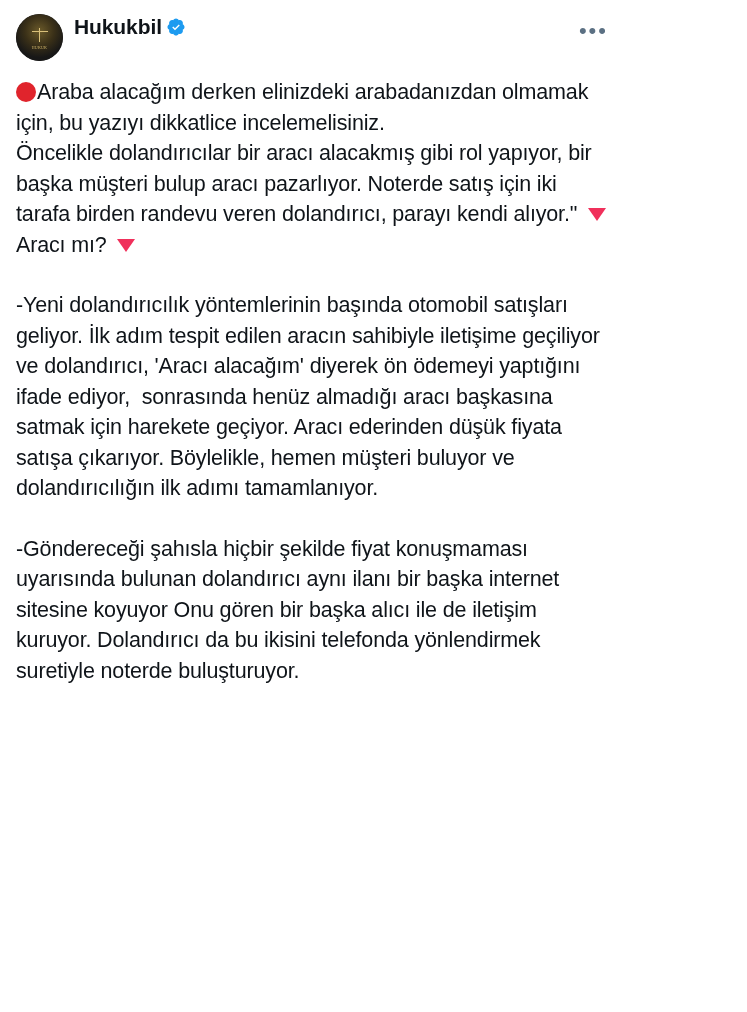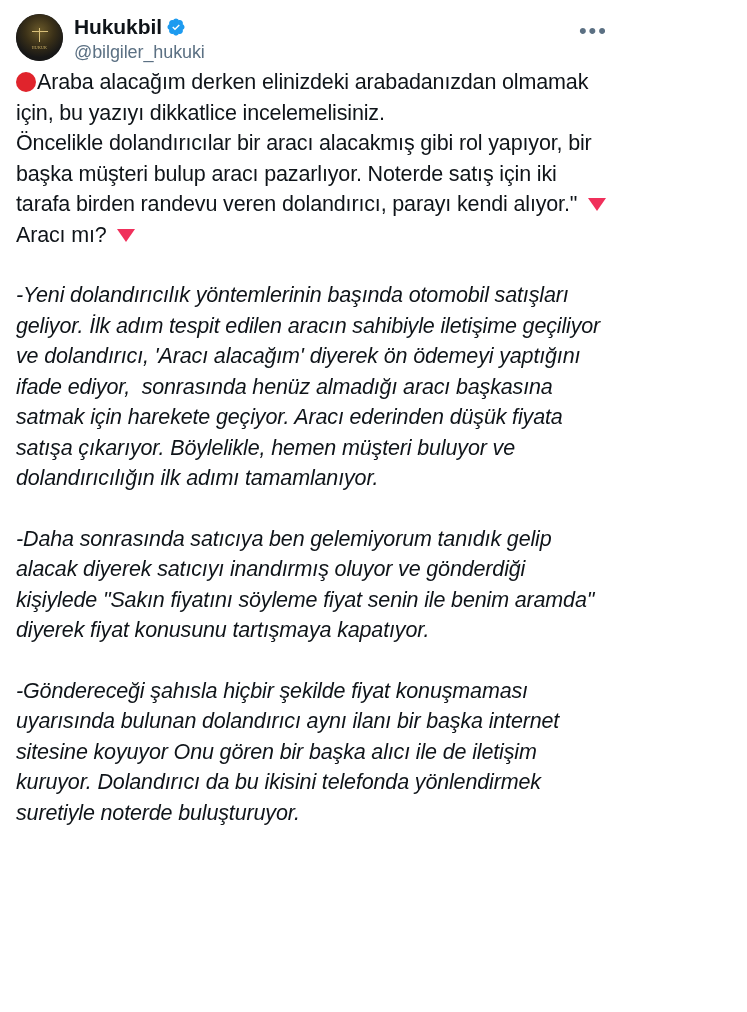--- a/index.html
+++ b/index.html
@@ -116,34 +116,33 @@
     flex: 0 0 auto;
     color: #5b7083;
     font-size: 22px;
     line-height: 1;
     padding: 6px 4px 0 10px;
     letter-spacing: 2px;
     cursor: pointer;
     user-select: none;
   }
   .tweet-body {
-    margin-top: 4px;
+    margin-top: 16px;
     font-size: 21.5px;
     line-height: 30.5px;
     color: #0f1419;
     letter-spacing: -0.15px;
     word-wrap: break-word;
   }
   .para {
     margin: 0;
     white-space: pre-wrap;
   }
   .para + .para {
     margin-top: 30px;
-    font-style: italic;
   }
   .red-circle {
     display: inline-block;
     width: 20px;
     height: 20px;
     border-radius: 50%;
     background: #e0242c;
     vertical-align: -3px;
     margin-right: 1px;
   }
@@ -178,33 +177,31 @@
     <div class="name-block">
       <div class="name-row">
         <span class="display-name">Hukukbil</span>
         <span class="verified">
           <svg viewBox="0 0 24 24" width="20" height="20" aria-hidden="true">
             <path fill="#1d9bf0" d="M22.25 12c0-1.43-.88-2.67-2.19-3.34.46-1.39.2-2.9-.81-3.91s-2.52-1.27-3.91-.81C14.67 2.63 13.43 1.75 12 1.75s-2.67.88-3.34 2.19c-1.39-.46-2.9-.2-3.91.81s-1.27 2.52-.81 3.91C2.63 9.33 1.75 10.57 1.75 12s.88 2.67 2.19 3.34c-.46 1.39-.2 2.9.81 3.91s2.52 1.27 3.91.81c.67 1.31 1.91 2.19 3.34 2.19s2.67-.88 3.34-2.19c1.39.46 2.9.2 3.91-.81s1.27-2.52.81-3.91c1.31-.67 2.19-1.91 2.19-3.34z"></path>
             <path fill="#ffffff" d="M10.8 15.9l-3.3-3.3 1.2-1.2 2.1 2.1 4.5-4.5 1.2 1.2z"></path>
           </svg>
         </span>
       </div>
-      <div class="handle">@bilgiler_hukuki</div>
     </div>
 
     <div class="more-btn">•••</div>
   </div>
 
   <div class="tweet-body">
 
     <p class="para"><span class="red-circle"></span><span class="inline-seg">Araba alacağım derken elinizdeki arabadanızdan olmamak için, bu yazıyı dikkatlice incelemelisiniz.
 Öncelikle dolandırıcılar bir aracı alacakmış gibi rol yapıyor, bir başka müşteri bulup aracı pazarlıyor. Noterde satış için iki tarafa birden randevu veren dolandırıcı, parayı kendi alıyor." </span><span class="tri-down"></span><span class="inline-seg"> Aracı mı? </span><span class="tri-down"></span></p>
 
     <p class="para">-Yeni dolandırıcılık yöntemlerinin başında otomobil satışları geliyor. İlk adım tespit edilen aracın sahibiyle iletişime geçiliyor ve dolandırıcı, 'Aracı alacağım' diyerek ön ödemeyi yaptığını ifade ediyor,  sonrasında henüz almadığı aracı başkasına satmak için harekete geçiyor. Aracı ederinden düşük fiyata satışa çıkarıyor. Böylelikle, hemen müşteri buluyor ve dolandırıcılığın ilk adımı tamamlanıyor.</p>
 
-    <p class="para">-Daha sonrasında satıcıya ben gelemiyorum tanıdık gelip alacak diyerek satıcıyı inandırmış oluyor ve gönderdiği kişiylede "Sakın fiyatını söyleme fiyat senin ile benim aramda" diyerek fiyat konusunu tartışmaya kapatıyor.</p>
 
     <p class="para">-Göndereceği şahısla hiçbir şekilde fiyat konuşmaması uyarısında bulunan dolandırıcı aynı ilanı bir başka internet sitesine koyuyor Onu gören bir başka alıcı ile de iletişim kuruyor. Dolandırıcı da bu ikisini telefonda yönlendirmek suretiyle noterde buluşturuyor.</p>
 
 
 
   </div>
 </div>
 
 </body></html>

